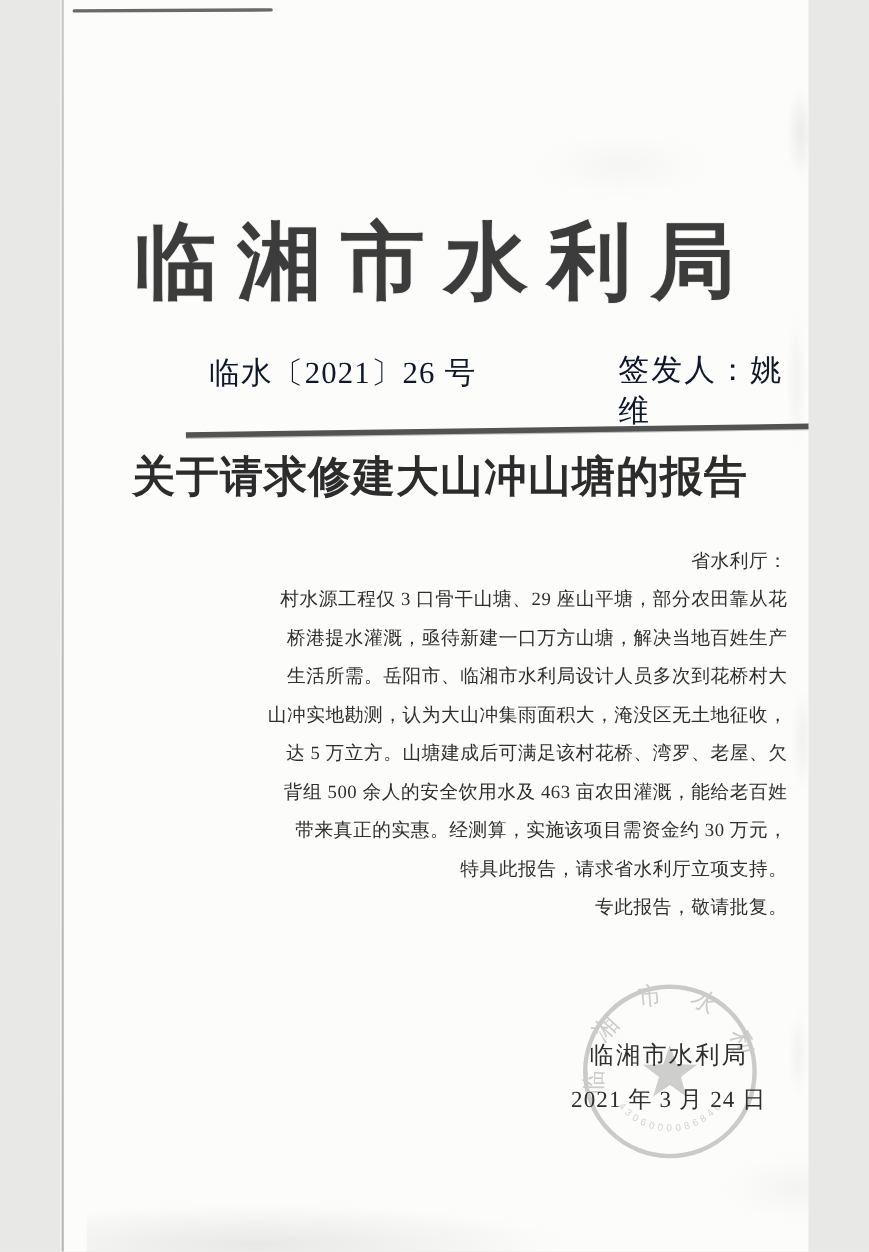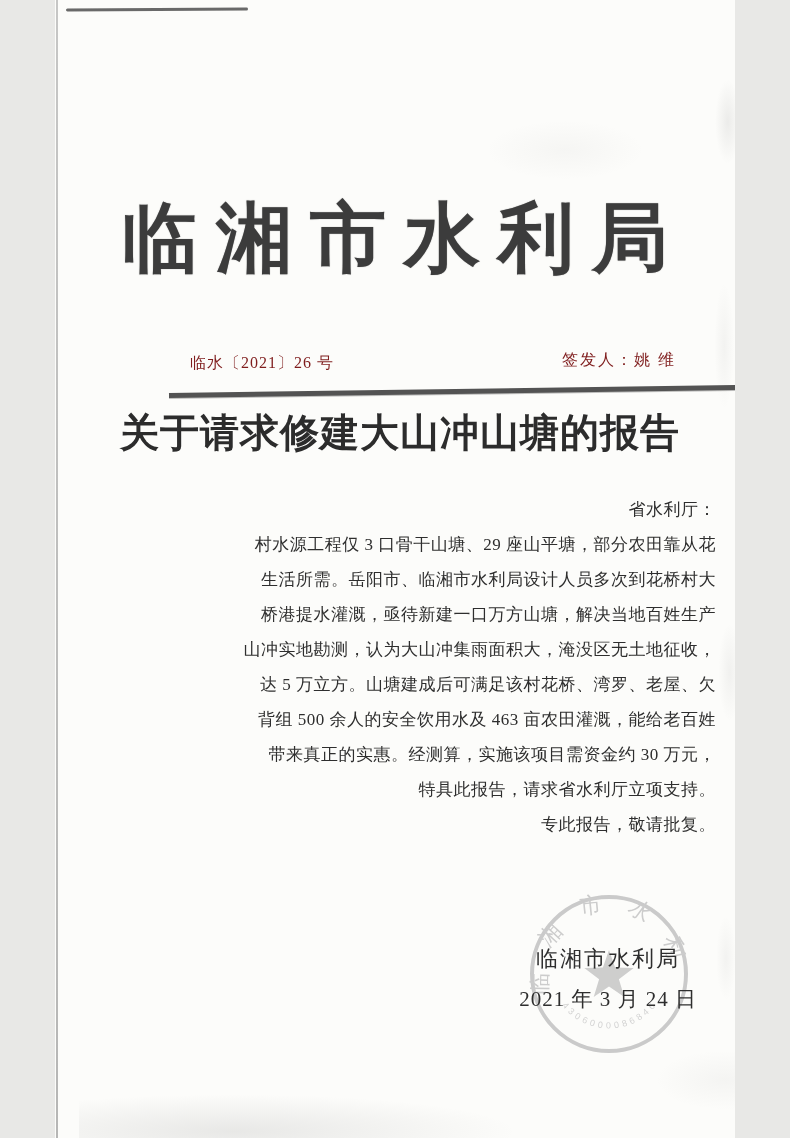--- a/index.html
+++ b/index.html
@@ -31,21 +31,21 @@
   
   .org-name{
     position:absolute;left:0;right:0;top:188px;
     text-align:center;
     font-size:76px;font-weight:bold;
     letter-spacing:18px;text-indent:18px;
     color:#3c3c3c;
     text-shadow:0 0 1px rgba(60,60,60,.6);
     white-space:nowrap;
   }
-  .ref-row{position:absolute;left:0;right:0;top:350px;height:30px;font-size:16px;color:#7f1d1d;}
+  .ref-row{position:absolute;left:0;right:0;top:317px;height:30px;font-size:28px;color:#0f172a;}
   .doc-number{position:absolute;left:135px;top:3px;letter-spacing:1px;}
   .issuer{position:absolute;left:507px;top:0;letter-spacing:2px;}
   .rule{position:absolute;left:114px;top:393px;width:578px;height:5px;background:#535353;transform:rotate(-0.8deg);transform-origin:left center;box-shadow:0 1px 0 rgba(80,80,80,.35);}
 
   
   .doc-title{
     position:absolute;left:0;right:0;top:406px;
     text-align:center;
     font-size:39px;font-weight:bold;color:#2c2c2c;
     letter-spacing:1px;text-indent:10px;
@@ -89,22 +89,22 @@
     <span class="issuer">签发人：姚  维</span>
   </div>
 
   <div class="rule"></div>
 
   <div class="doc-title">关于请求修建大山冲山塘的报告</div>
 
   <div class="body-text">
     <div class="body-line">省水利厅：</div>
     <div class="body-line">村水源工程仅 3 口骨干山塘、29 座山平塘，部分农田靠从花</div>
+    <div class="body-line">桥港提水灌溉，亟待新建一口万方山塘，解决当地百姓生产</div>
     <div class="body-line">生活所需。岳阳市、临湘市水利局设计人员多次到花桥村大</div>
-    <div class="body-line">桥港提水灌溉，亟待新建一口万方山塘，解决当地百姓生产</div>
     <div class="body-line">山冲实地勘测，认为大山冲集雨面积大，淹没区无土地征收，</div>
     <div class="body-line">达 5 万立方。山塘建成后可满足该村花桥、湾罗、老屋、欠</div>
     <div class="body-line">背组 500 余人的安全饮用水及 463 亩农田灌溉，能给老百姓</div>
     <div class="body-line">带来真正的实惠。经测算，实施该项目需资金约 30 万元，</div>
     <div class="body-line">特具此报告，请求省水利厅立项支持。</div>
     <div class="body-line indent">专此报告，敬请批复。</div>
   </div>
 
   <svg class="seal" viewBox="0 0 220 220" xmlns="http://www.w3.org/2000/svg">
     <circle cx="110" cy="110" r="77" fill="none" stroke="#c2c2c2" stroke-width="4"></circle>

